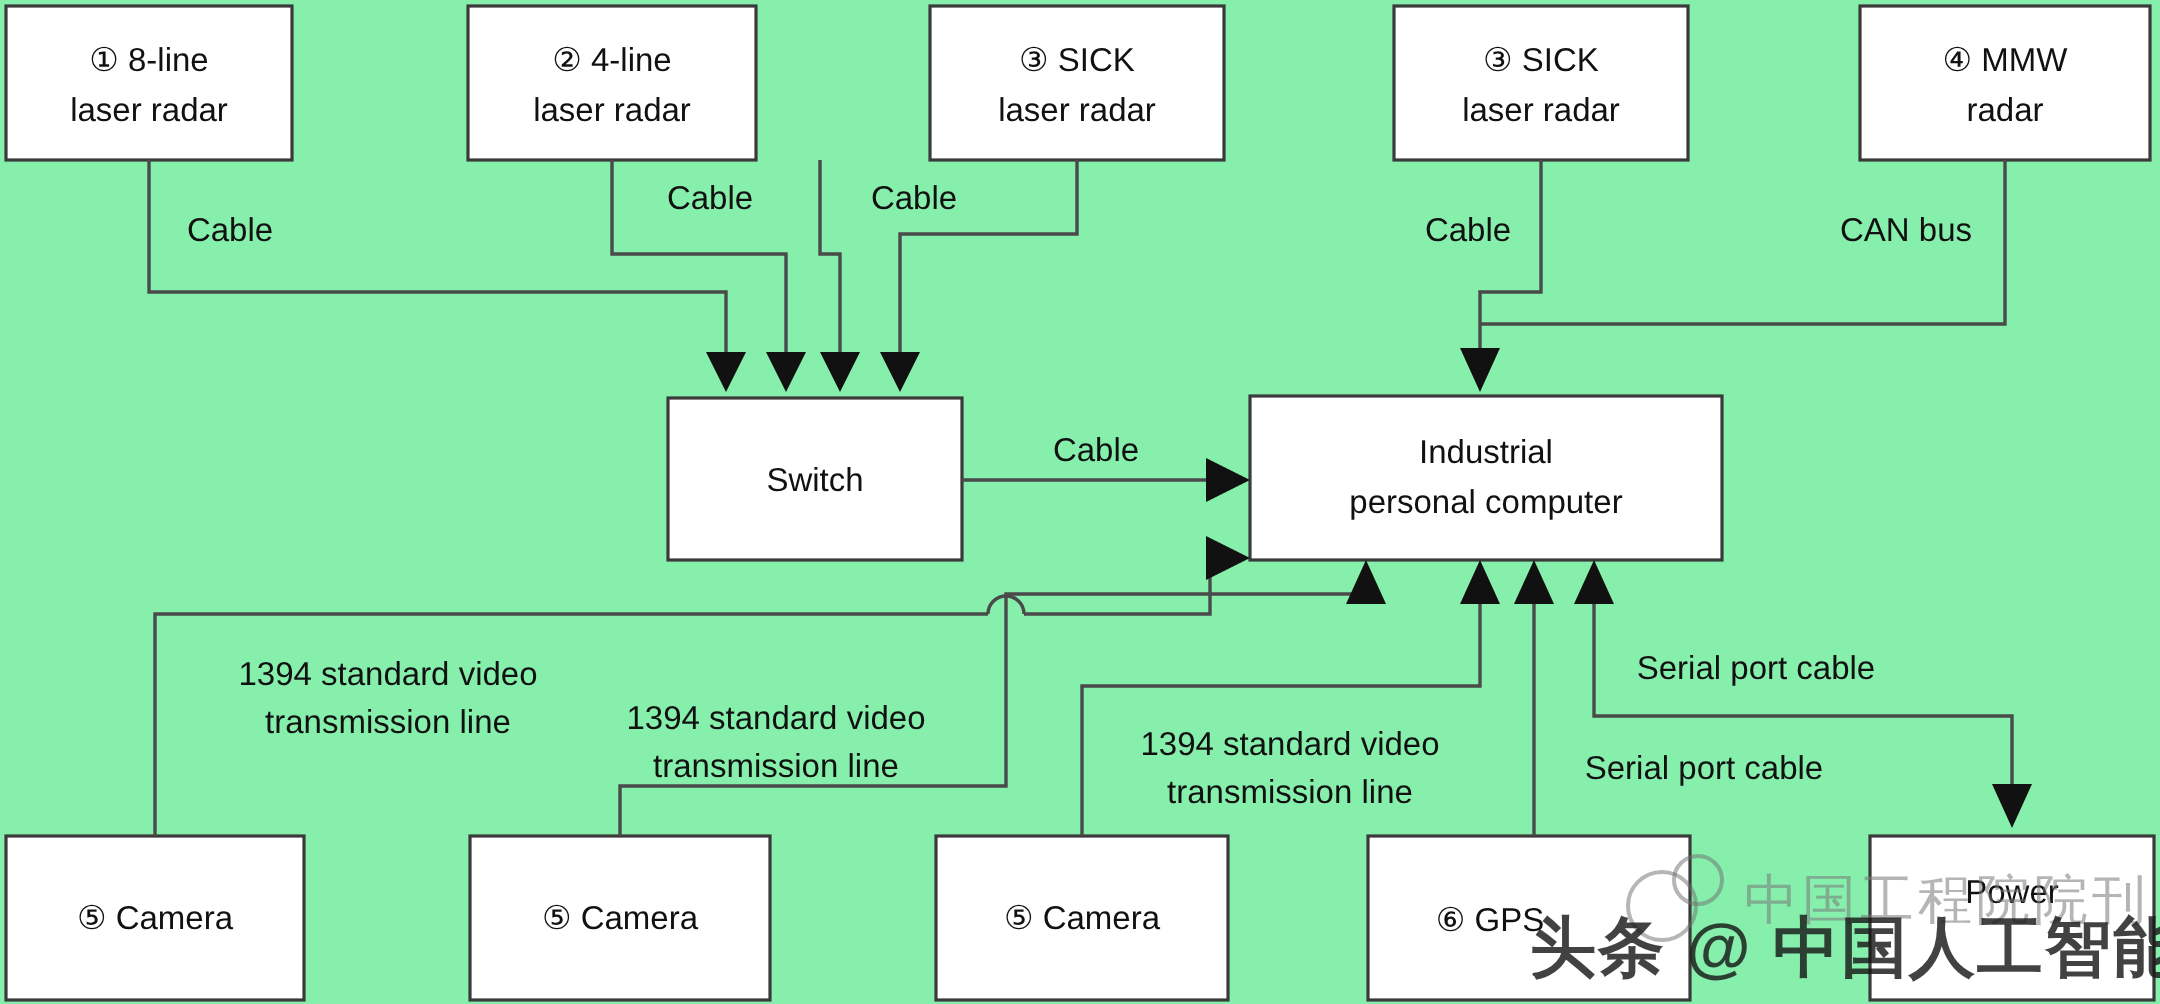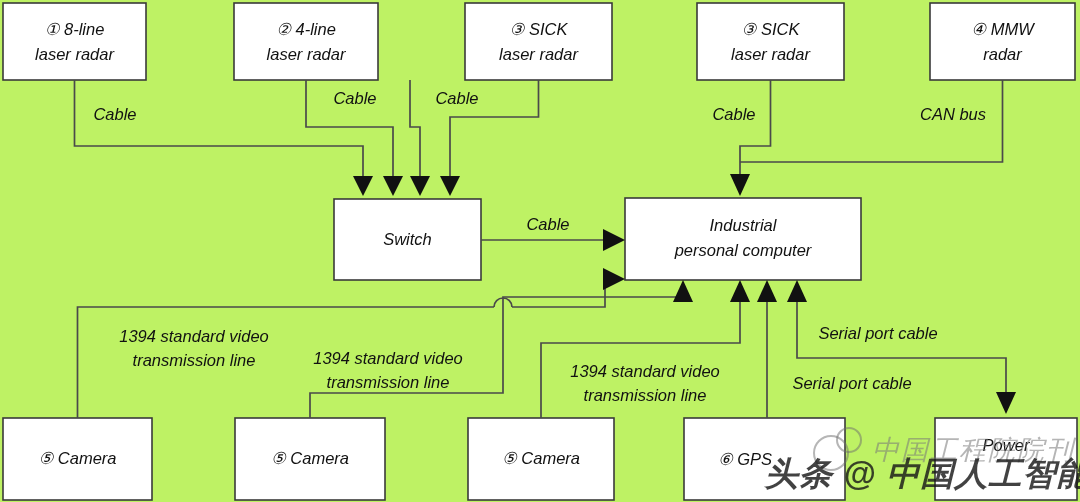--- a/index.html
+++ b/index.html
@@ -4,24 +4,23 @@
 <style>
   html, body {
     margin: 0;
     padding: 0;
     background: #ffffff;
   }
   #stage {
     position: relative;
     width: 1080px;
     height: 502px;
-    background: #bef264;
+    background: #86efac;
     overflow: hidden;
     font-family: "Liberation Sans", sans-serif;
-    font-style: italic;
   }
   svg#diagram {
     position: absolute;
     left: 0;
     top: 0;
     width: 1080px;
     height: 502px;
     display: block;
   }
   .box-rect {

